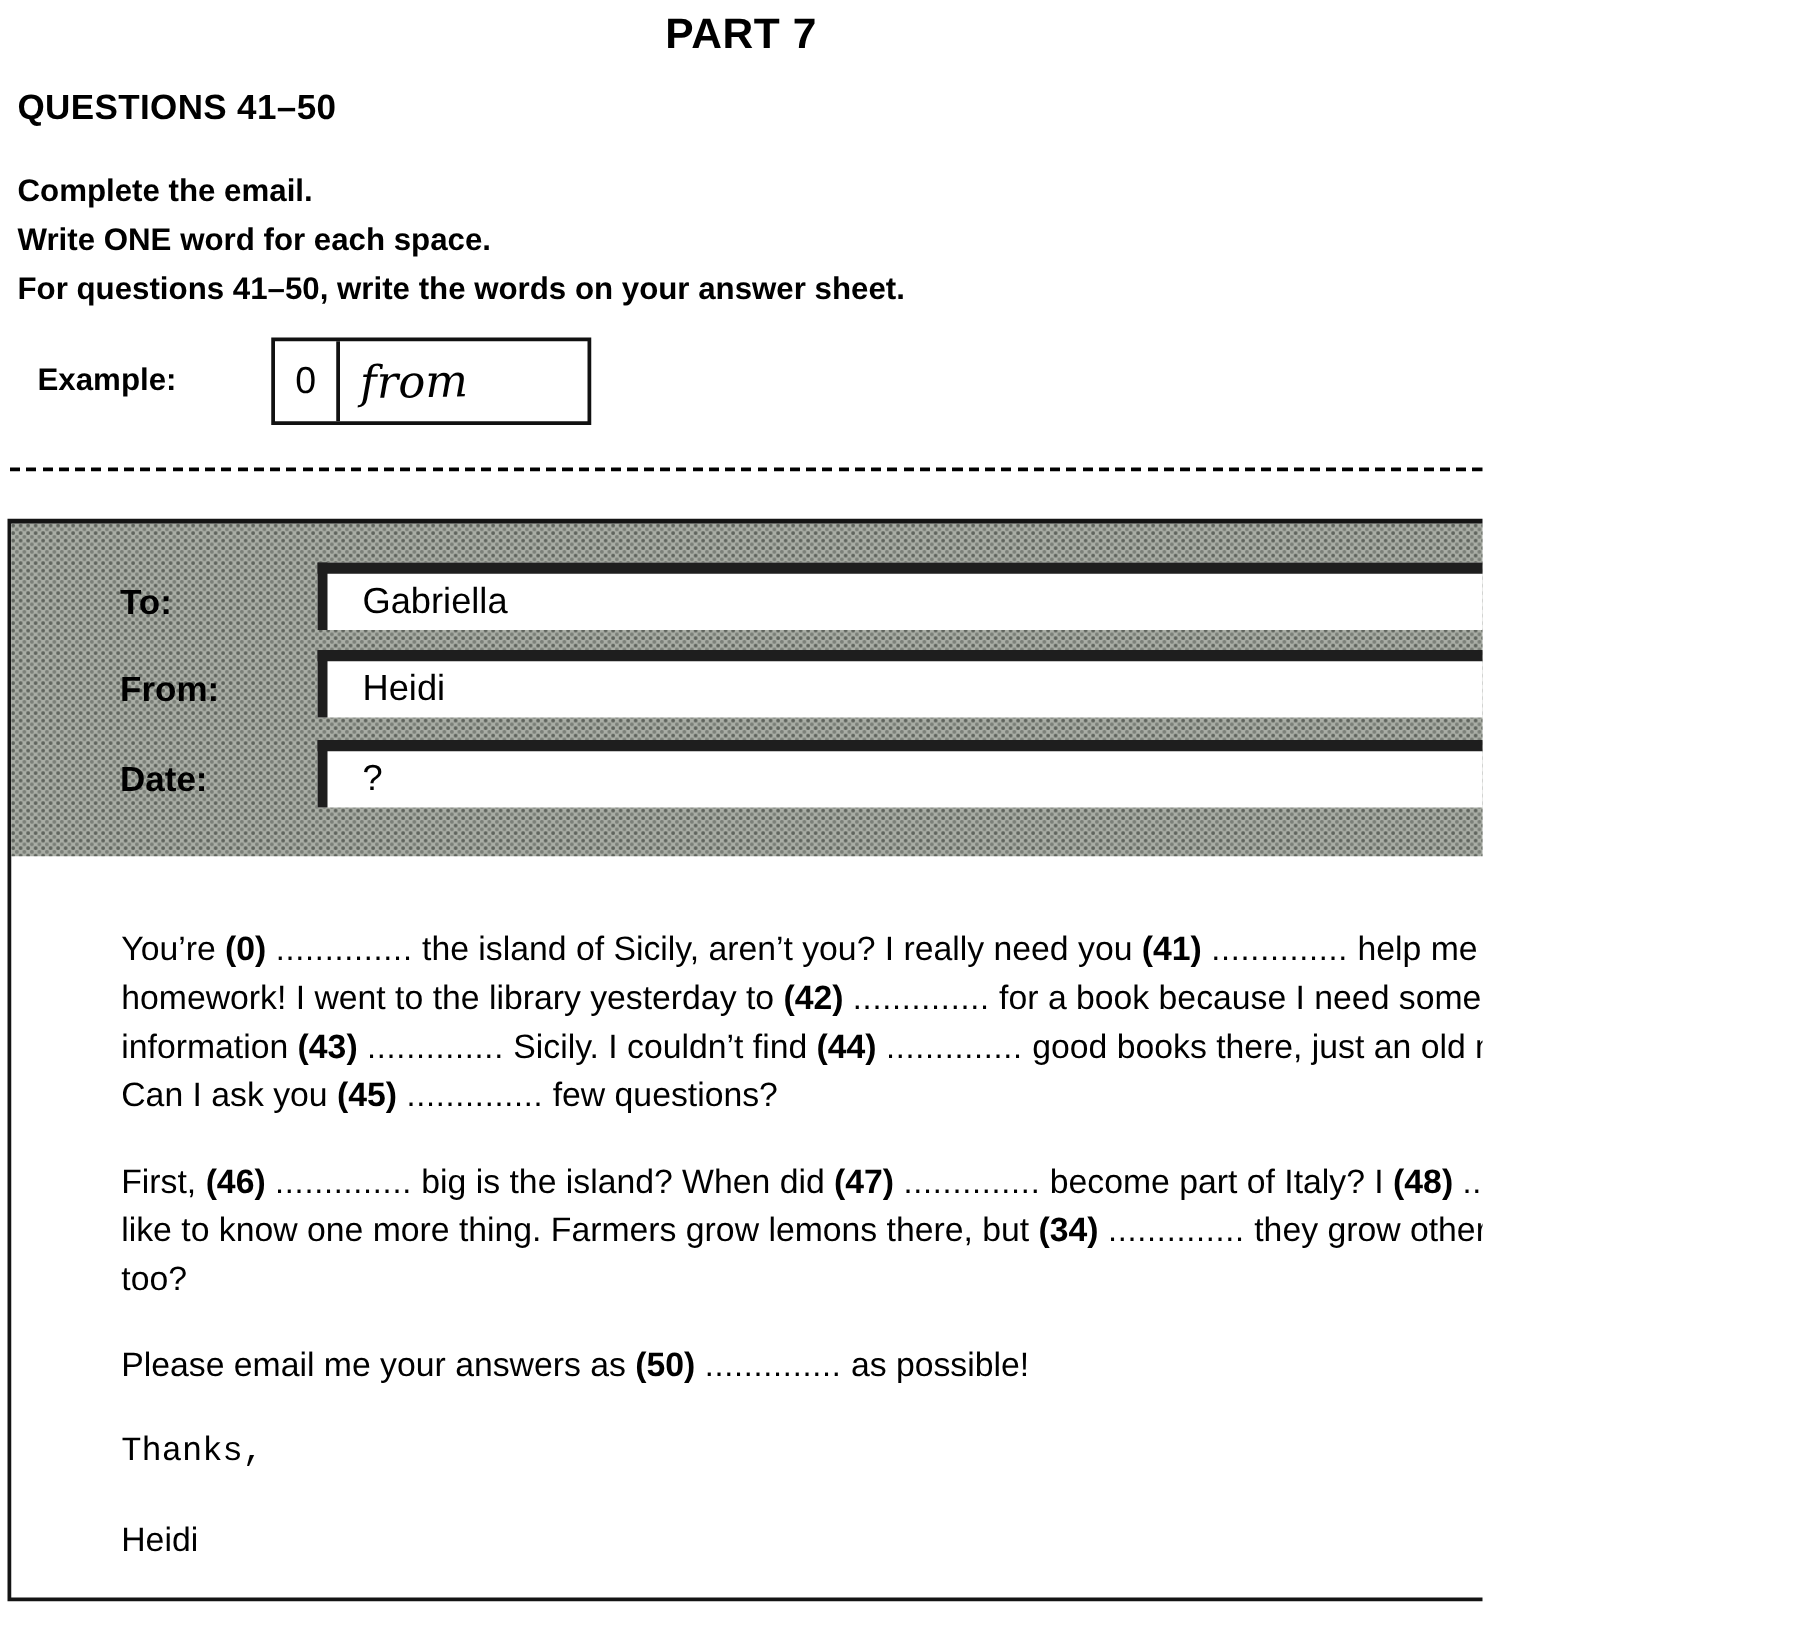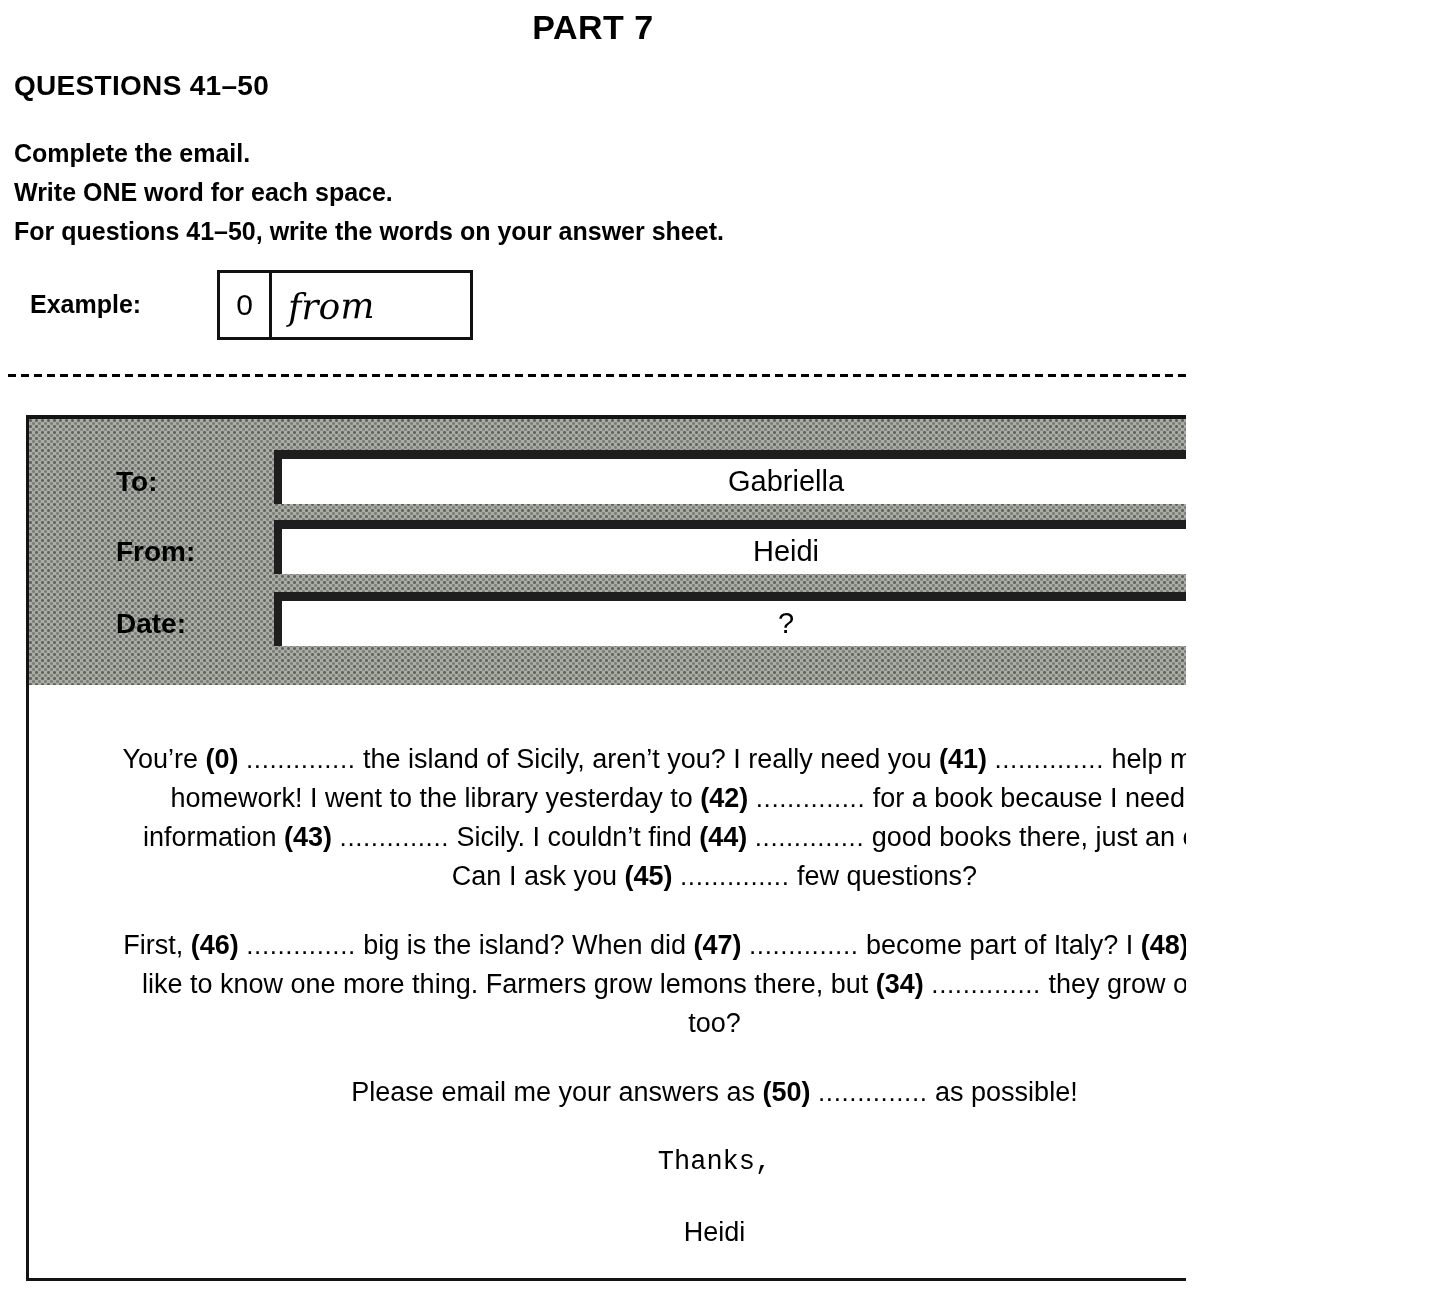--- a/index.html
+++ b/index.html
@@ -92,28 +92,27 @@
     left: 8px;
     width: 1418px;
     height: 3px;
     background: repeating-linear-gradient(90deg, #000 0 8px, transparent 8px 13px);
   }
 
   
   .email-box {
     position: absolute;
     top: 415px;
-    left: 26px;
+    left: 6px;
     width: 1402px;
     height: 866px;
     border: 3px solid #141414;
     border-top-width: 4px;
     box-sizing: border-box;
     background: #ffffff;
-    text-align: center;
   }
   .email-header {
     position: relative;
     width: 100%;
     height: 266px;
     background-color: #a9ada5;
     background-image:
       radial-gradient(circle at 1.5px 1.5px, rgba(35,40,35,0.55) 1.1px, transparent 1.9px),
       radial-gradient(circle at 4.5px 4.5px, rgba(35,40,35,0.35) 1.1px, transparent 1.9px);
     background-size: 6px 6px;

